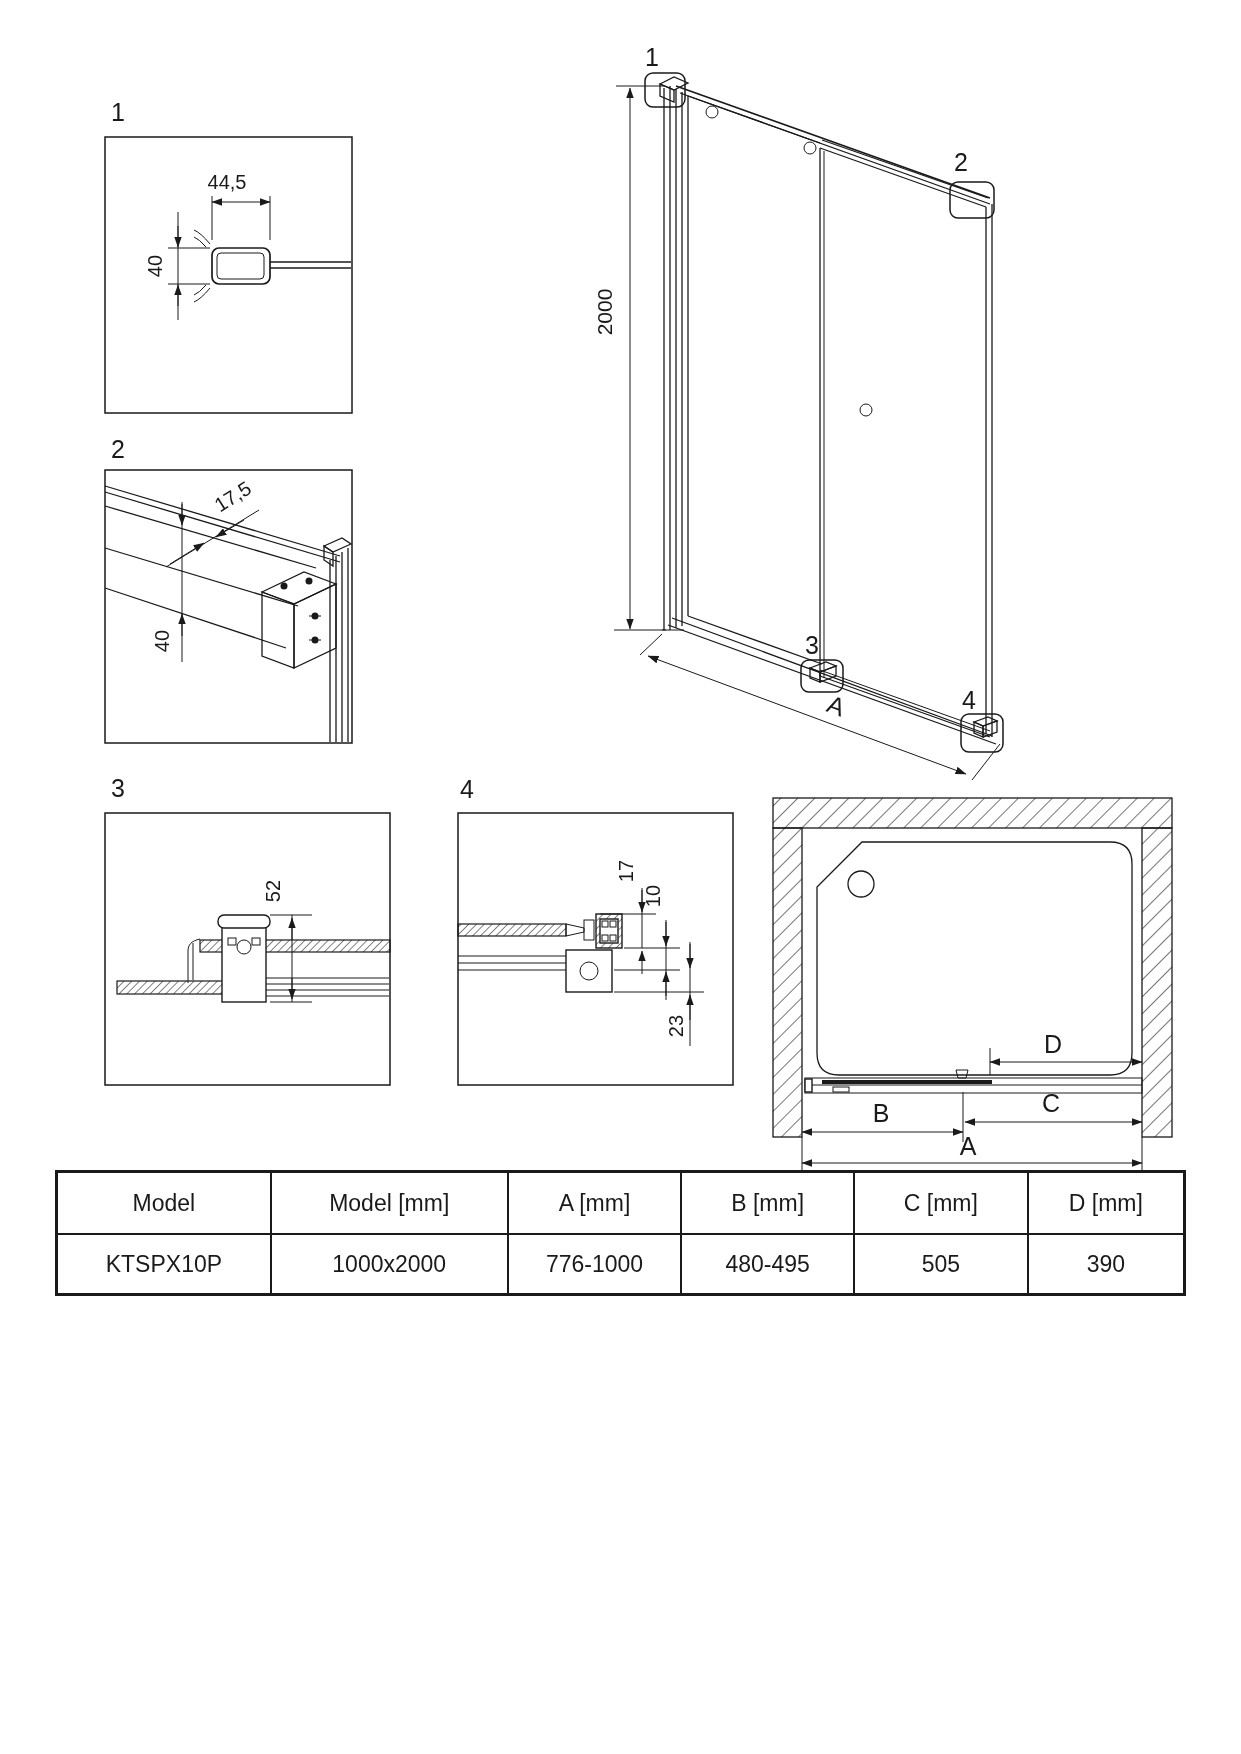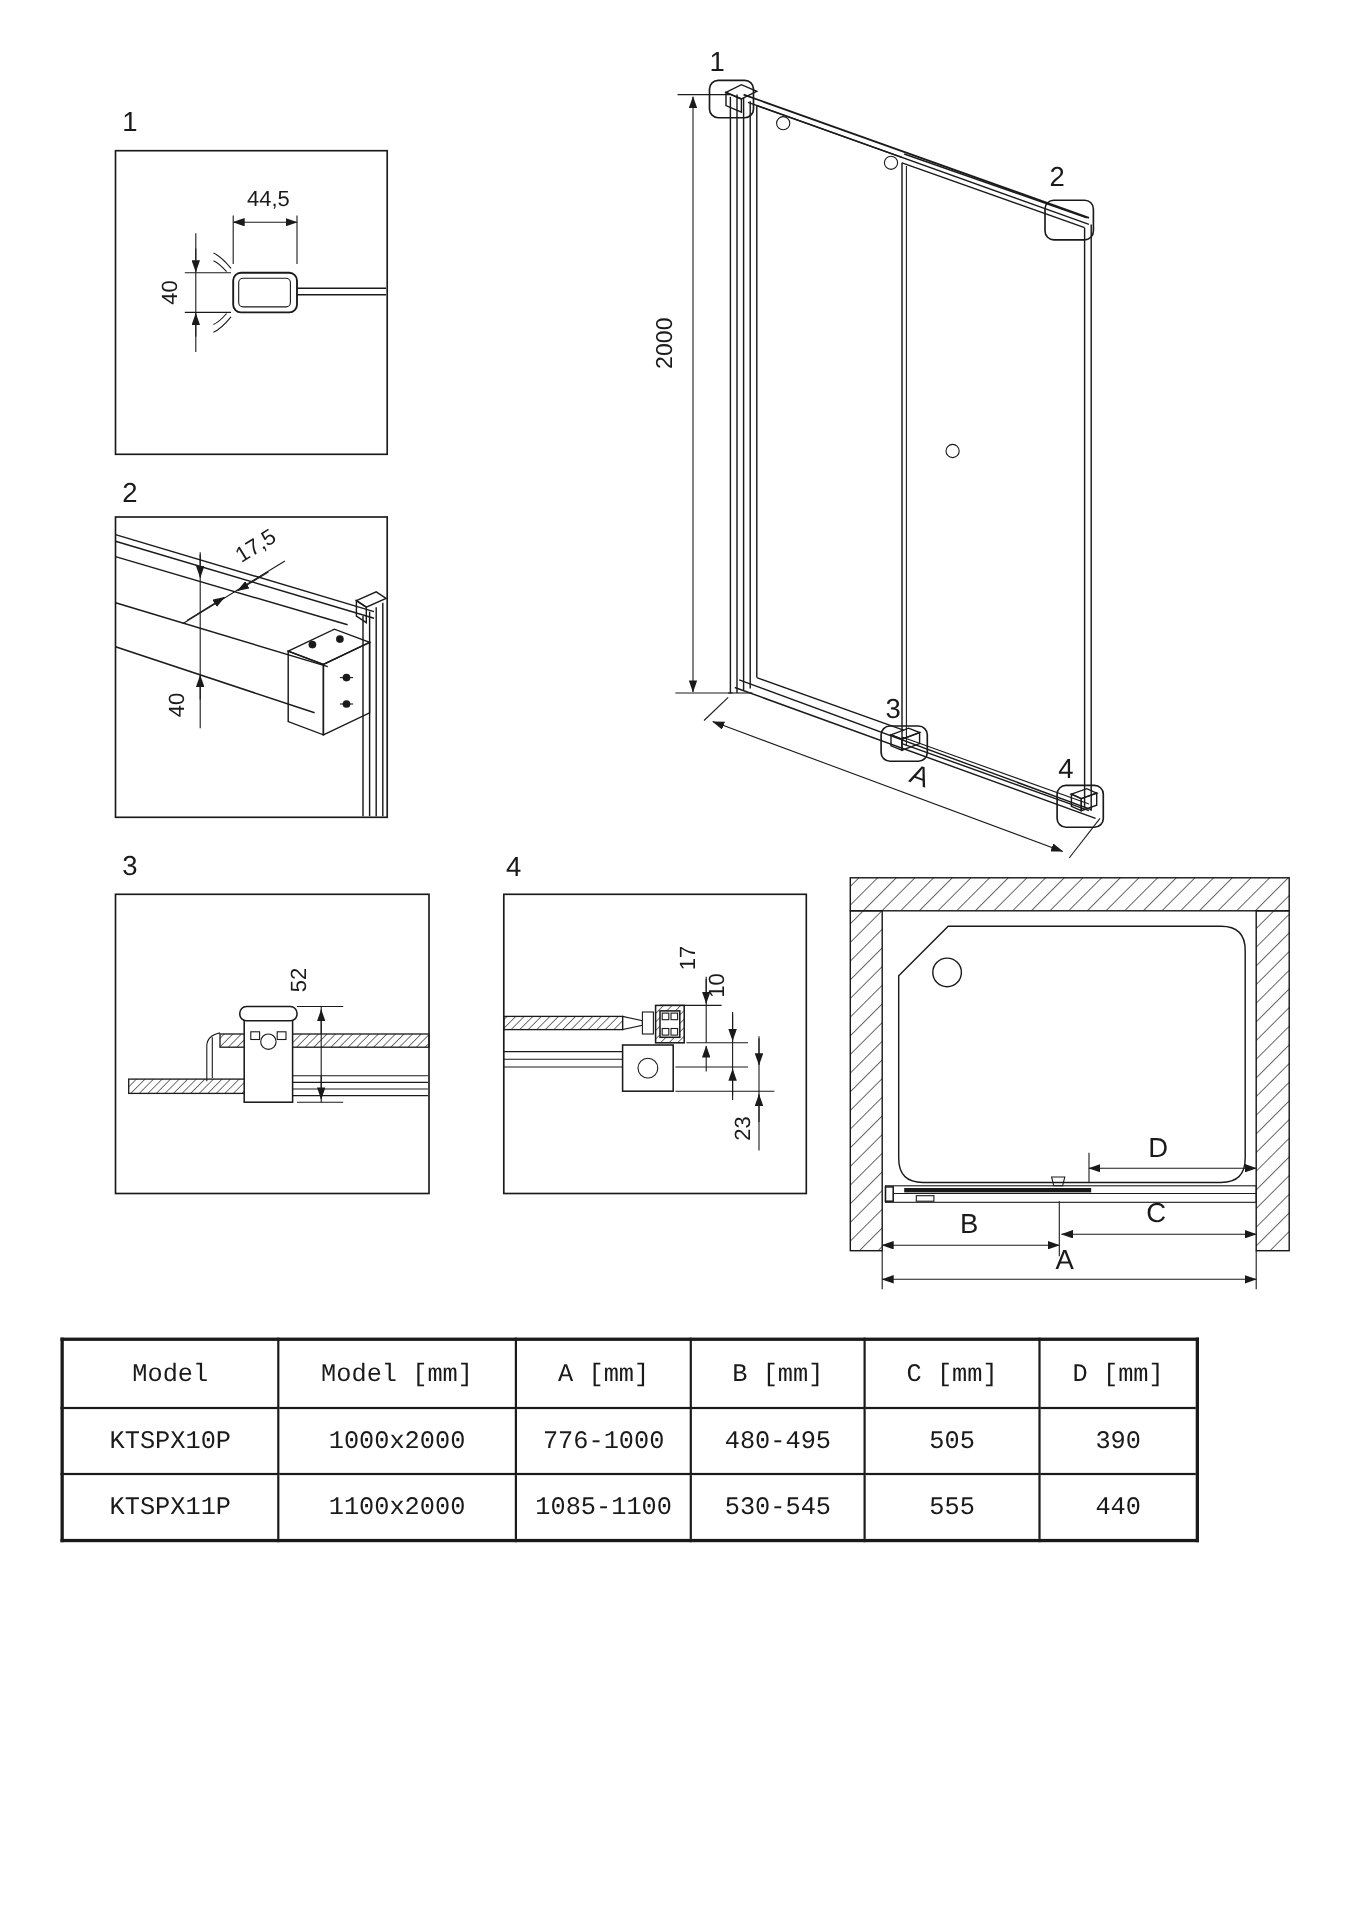--- a/index.html
+++ b/index.html
@@ -10,23 +10,23 @@
   .thin{fill:none;stroke:#1a1a1a;stroke-width:1;}
   .thick{fill:none;stroke:#1a1a1a;stroke-width:1.7;}
   .boxr{fill:none;stroke:#1a1a1a;stroke-width:1.5;}
   .whitefill{fill:#ffffff;stroke:#1a1a1a;stroke-width:1.4;}
   .blackfill{fill:#1a1a1a;stroke:none;}
   .lbl{position:absolute;white-space:nowrap;color:#1a1a1a;
        font-size:20px;transform:translate(-50%,-50%);}
   .rot{transform:translate(-50%,-50%) rotate(-90deg);}
   .callout{font-size:25px;}
   .planlbl{font-size:25px;}
-  table.spec{position:absolute;left:55px;top:1216px;width:1035px;
+  table.spec{position:absolute;left:55px;top:1170px;width:1131px;
              border-collapse:collapse;table-layout:fixed;
-             border:3px solid #1a1a1a;font-family:Liberation Mono, monospace;}
+             border:3px solid #1a1a1a;}
   table.spec th,table.spec td{border:2px solid #1a1a1a;text-align:center;
              font-size:23px;font-weight:normal;color:#1a1a1a;padding:0;}
   table.spec th{height:60px;}
   table.spec td{height:58px;margin-top:31px;}
 </style>
 </head>
 <body>
 
 <div class="page">
 
@@ -245,21 +245,21 @@
     <line class="thin" x1="802" y1="1132" x2="963" y2="1132" marker-start="url(#ar)" marker-end="url(#ar)"></line>
     <line class="thin" x1="965" y1="1122" x2="1142" y2="1122" marker-start="url(#ar)" marker-end="url(#ar)"></line>
 
     <line class="thin" x1="802" y1="1137" x2="802" y2="1172"></line>
     <line class="thin" x1="1142" y1="1137" x2="1142" y2="1172"></line>
     <line class="thin" x1="802" y1="1163" x2="1142" y2="1163" marker-start="url(#ar)" marker-end="url(#ar)"></line>
   </g>
 </svg>
 
 <span class="lbl callout" style="left:118px;top:112px;">1</span>
-<span class="lbl" style="left:244px;top:182px;">44,5</span>
+<span class="lbl" style="left:227px;top:182px;">44,5</span>
 <span class="lbl rot" style="left:155px;top:266px;">40</span>
 
 <span class="lbl callout" style="left:118px;top:449px;">2</span>
 <span class="lbl" style="left:233px;top:497px;transform:translate(-50%,-50%) rotate(-32deg);">17,5</span>
 <span class="lbl rot" style="left:162px;top:641px;">40</span>
 
 <span class="lbl callout" style="left:118px;top:788px;">3</span>
 <span class="lbl rot" style="left:273px;top:891px;">52</span>
 
 <span class="lbl callout" style="left:467px;top:789px;">4</span>
@@ -300,24 +300,16 @@
   </thead>
   <tbody>
     <tr>
       <td>KTSPX10P</td>
       <td>1000x2000</td>
       <td>776-1000</td>
       <td>480-495</td>
       <td>505</td>
       <td>390</td>
     </tr>
-    <tr>
-      <td>KTSPX11P</td>
-      <td>1100x2000</td>
-      <td>1085-1100</td>
-      <td>530-545</td>
-      <td>555</td>
-      <td>440</td>
-    </tr>
   </tbody>
 </table>
 
 </div>
 
 </body></html>

